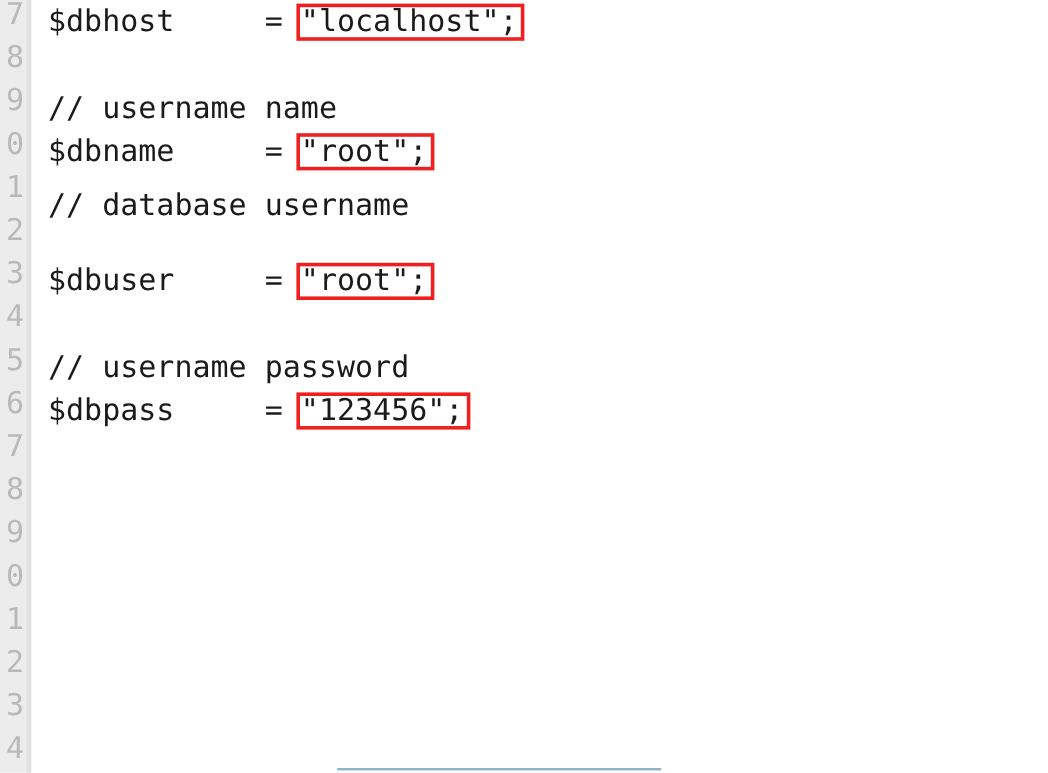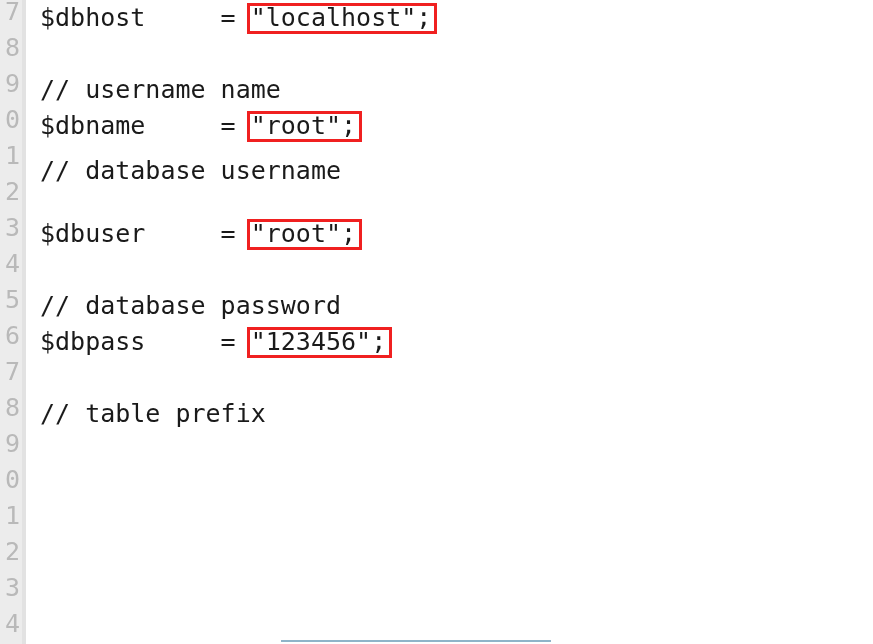--- a/index.html
+++ b/index.html
@@ -133,27 +133,26 @@
     <div class="line" style="top:432px"><span class="txt">$dbname     = "root";</span></div>
 
     <div class="line" style="top:468px"><span class="txt"></span></div>
 
     <div class="line" style="top:477px"><span class="txt">// database username</span></div>
 
     <div class="line" style="top:540px"><span class="txt">$dbuser     = "root";</span></div>
 
     <div class="line" style="top:576px"><span class="txt"></span></div>
 
-    <div class="line" style="top:612px"><span class="txt">// database password</span></div>
+    <div class="line" style="top:612px"><span class="txt">// username password</span></div>
 
     <div class="line" style="top:648px"><span class="txt">$dbpass     = "123456";</span></div>
 
     <div class="line" style="top:684px"><span class="txt"></span></div>
 
-    <div class="line" style="top:720px"><span class="txt">// table prefix</span></div>
 
   </div>
 
   <div class="redbox" id="box-dbhost" style="left: 246.722px; top: 3px; width: 190.619px; height: 31px;"></div>
   <div class="redbox" id="box-dbname" style="left: 246.722px; top: 111px; width: 115.361px; height: 31px;"></div>
   <div class="redbox" id="box-dbuser" style="left: 246.722px; top: 219px; width: 115.361px; height: 31px;"></div>
   <div class="redbox" id="box-dbpass" style="left: 246.722px; top: 327px; width: 145.464px; height: 31px;"></div>
 
   <div id="bottom-rule"></div>
 

